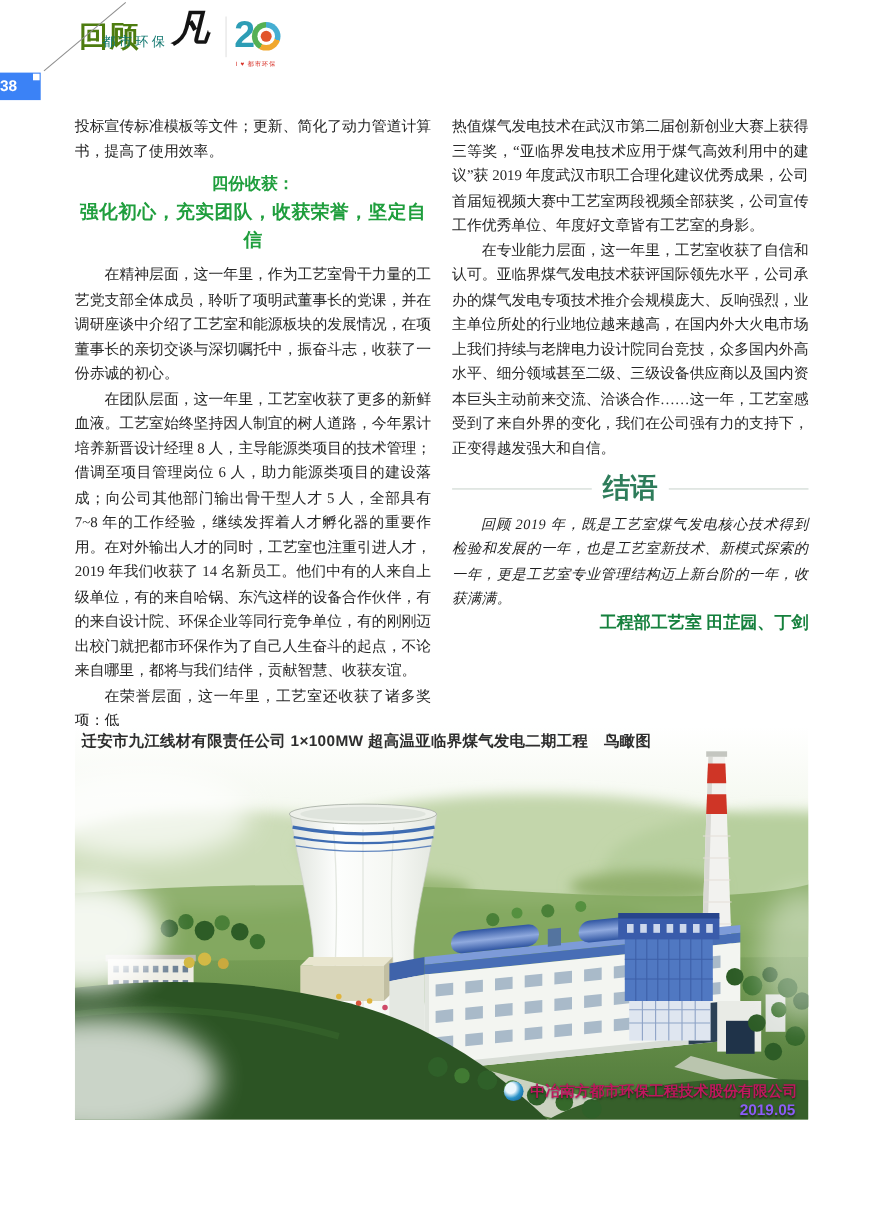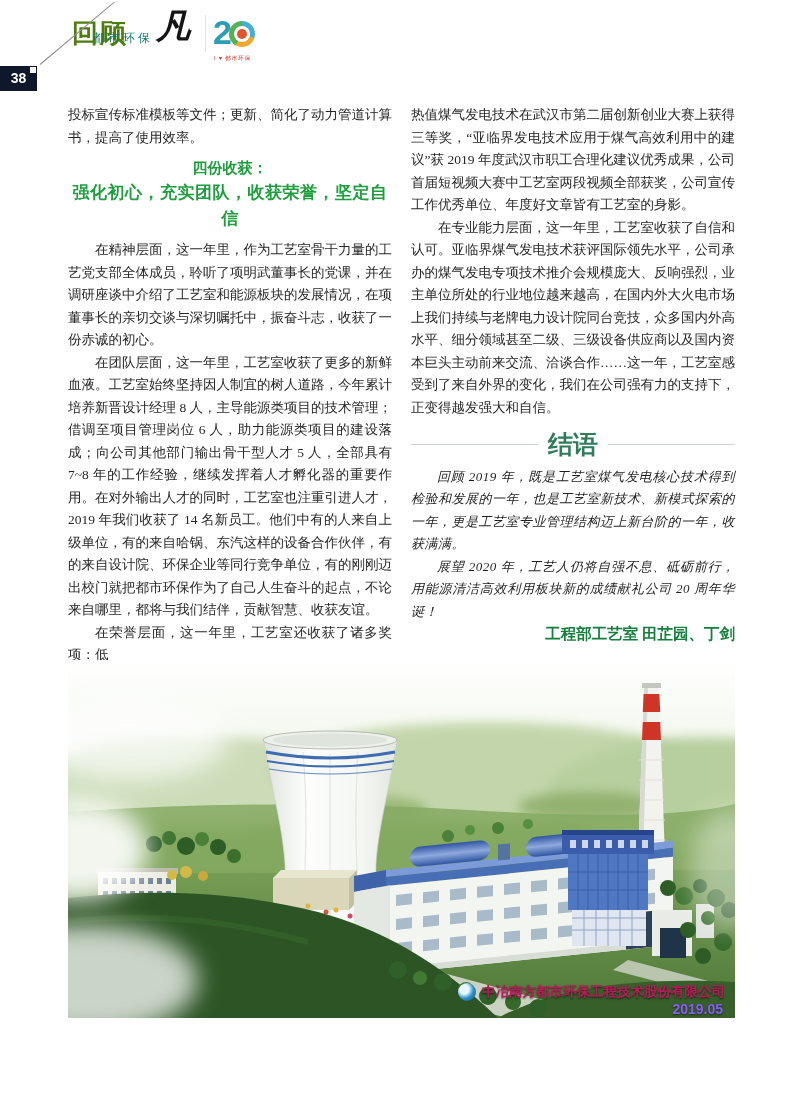--- a/index.html
+++ b/index.html
@@ -18,22 +18,22 @@
   .anniv{position:absolute;left:213px;top:15px;width:56px;height:36px;}
   .anniv-2{font-size:34px;font-weight:800;color:#2d9db5;line-height:34px;display:inline-block;}
   .anniv-ring{display:inline-block;width:26px;height:26px;border-radius:50%;margin-left:-3px;
               vertical-align:-3px;position:relative;
               background:conic-gradient(from 0deg,#46aed2 0 30%,#f0a72e 30% 58%,#55b054 58% 100%);}
   .anniv-ring::before{content:"";position:absolute;inset:5px;border-radius:50%;background:#fff;}
   .anniv-ring::after{content:"";position:absolute;inset:8px;border-radius:50%;background:#e2552c;}
   .anniv-caption{position:absolute;left:214px;top:54px;font-size:8px;color:#d8332a;
                  white-space:nowrap;transform:scale(.72);transform-origin:0 0;letter-spacing:1px;}
 
-  .page-tab{position:absolute;left:0;top:66px;width:37px;height:25px;background:#0f172a;
-            color:#fff;font-size:14px;font-weight:bold;text-align:center;line-height:25px;}
+  .page-tab{position:absolute;left:0;top:66px;width:37px;height:25px;background:#3b82f6;
+            color:#fff;font-size:14px;font-weight:bold;text-align:left;line-height:25px;}
   .page-tab .notch{position:absolute;right:1px;top:1px;width:6px;height:6px;background:#fff;}
 
   
   .columns{position:absolute;left:68px;top:104px;width:667px;display:flex;gap:19px;}
   .col{width:324px;font-family:"Liberation Serif", serif;font-size:13.5px;line-height:22.5px;
        color:#262626;text-align:justify;}
   .col p{margin:0;font-family:Liberation Serif, serif;}
   .indent{text-indent:2em;}
   .green-heading{text-align:center;color:#1f9e3d;font-family:"Liberation Sans",sans-serif;
                  font-weight:bold;margin:7px 0;}
@@ -92,21 +92,20 @@
 
     <section class="col">
       <p>热值煤气发电技术在武汉市第二届创新创业大赛上获得三等奖，“亚临界发电技术应用于煤气高效利用中的建议”获 2019 年度武汉市职工合理化建议优秀成果，公司首届短视频大赛中工艺室两段视频全部获奖，公司宣传工作优秀单位、年度好文章皆有工艺室的身影。</p>
       <p class="indent">在专业能力层面，这一年里，工艺室收获了自信和认可。亚临界煤气发电技术获评国际领先水平，公司承办的煤气发电专项技术推介会规模庞大、反响强烈，业主单位所处的行业地位越来越高，在国内外大火电市场上我们持续与老牌电力设计院同台竞技，众多国内外高水平、细分领域甚至二级、三级设备供应商以及国内资本巨头主动前来交流、洽谈合作……这一年，工艺室感受到了来自外界的变化，我们在公司强有力的支持下，正变得越发强大和自信。</p>
       <h2 class="conclusion-heading">
         <span class="rule"></span>
         <span>结语</span>
         <span class="rule"></span>
       </h2>
       <p class="kai indent">回顾 2019 年，既是工艺室煤气发电核心技术得到检验和发展的一年，也是工艺室新技术、新模式探索的一年，更是工艺室专业管理结构迈上新台阶的一年，收获满满。</p>
-      <p class="kai indent">展望 2020 年，工艺人仍将自强不息、砥砺前行，用能源清洁高效利用板块新的成绩献礼公司 20 周年华诞！</p>
       <p class="byline">工程部工艺室 田芷园、丁剑</p>
     </section>
   </main>
 
   <figure class="figure">
     <svg class="fig-svg" viewBox="0 0 667 358" preserveAspectRatio="none" aria-hidden="true">
       <defs>
         <linearGradient id="skyGrad" x1="0" y1="0" x2="0" y2="1">
           <stop offset="0" stop-color="#ffffff"></stop>
             <stop offset="1" stop-color="#e9f1df"></stop>
@@ -315,20 +314,21 @@
       </g>
 
       <g>
         <ellipse cx="10" cy="190" rx="70" ry="50" fill="#ffffff" filter="url(#f2)" opacity=".9"></ellipse>
         <ellipse cx="20" cy="320" rx="110" ry="55" fill="#ffffff" filter="url(#f2)" opacity=".75"></ellipse>
         <ellipse cx="60" cy="80" rx="100" ry="40" fill="#ffffff" filter="url(#f2)" opacity=".7"></ellipse>
         <ellipse cx="662" cy="210" rx="40" ry="60" fill="#ffffff" filter="url(#f2)" opacity=".4"></ellipse>
       </g>
     </svg>
 
+    <div class="fig-title">迁安市九江线材有限责任公司 1×100MW 超高温亚临界煤气发电二期工程　鸟瞰图</div>
     <div class="fig-credit">
       <span class="credit-logo"></span>
       <span>中冶南方都市环保工程技术股份有限公司</span>
     </div>
     <div class="fig-date">2019.05</div>
   </figure>
 
 </div>
 
 </body></html>

